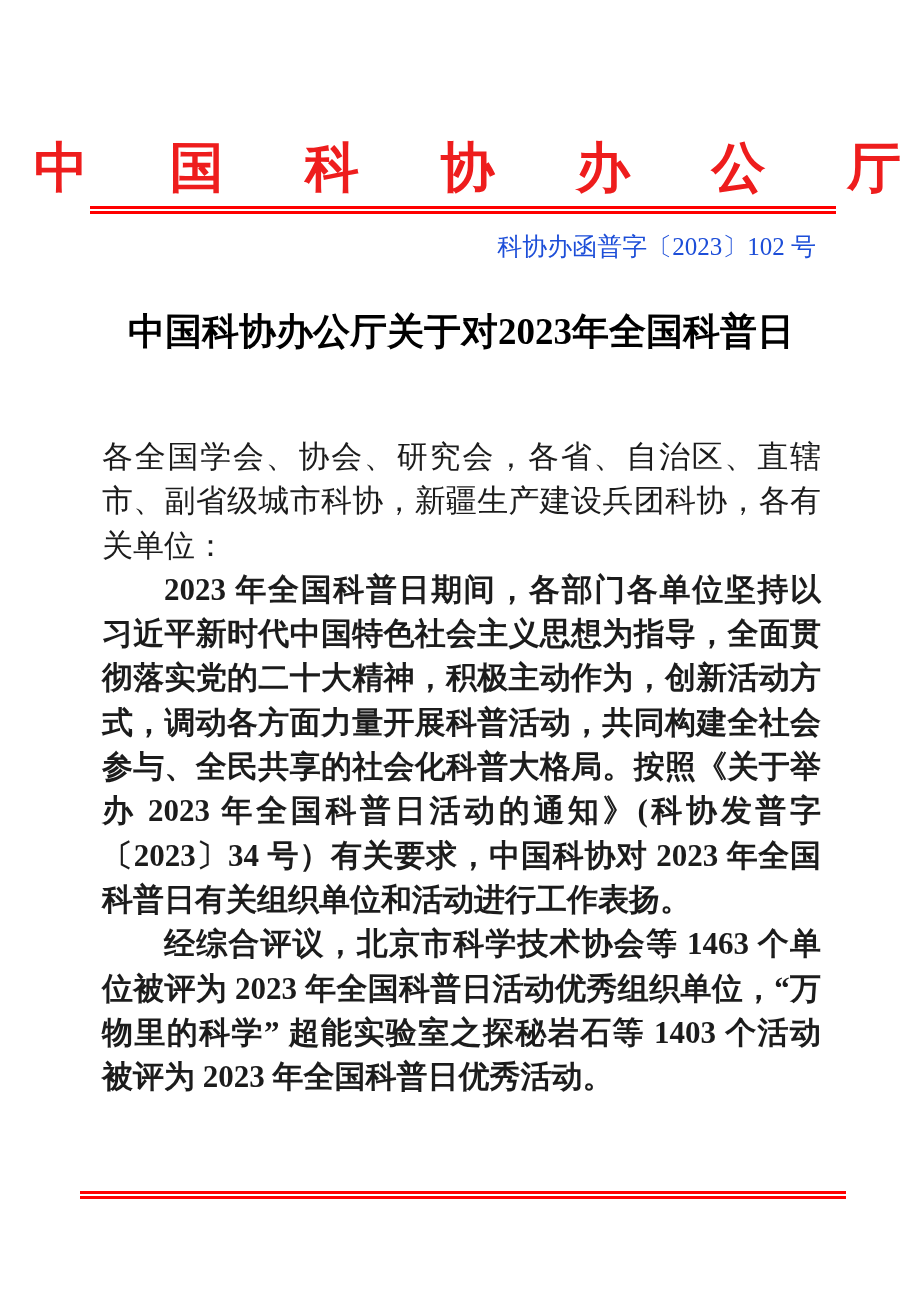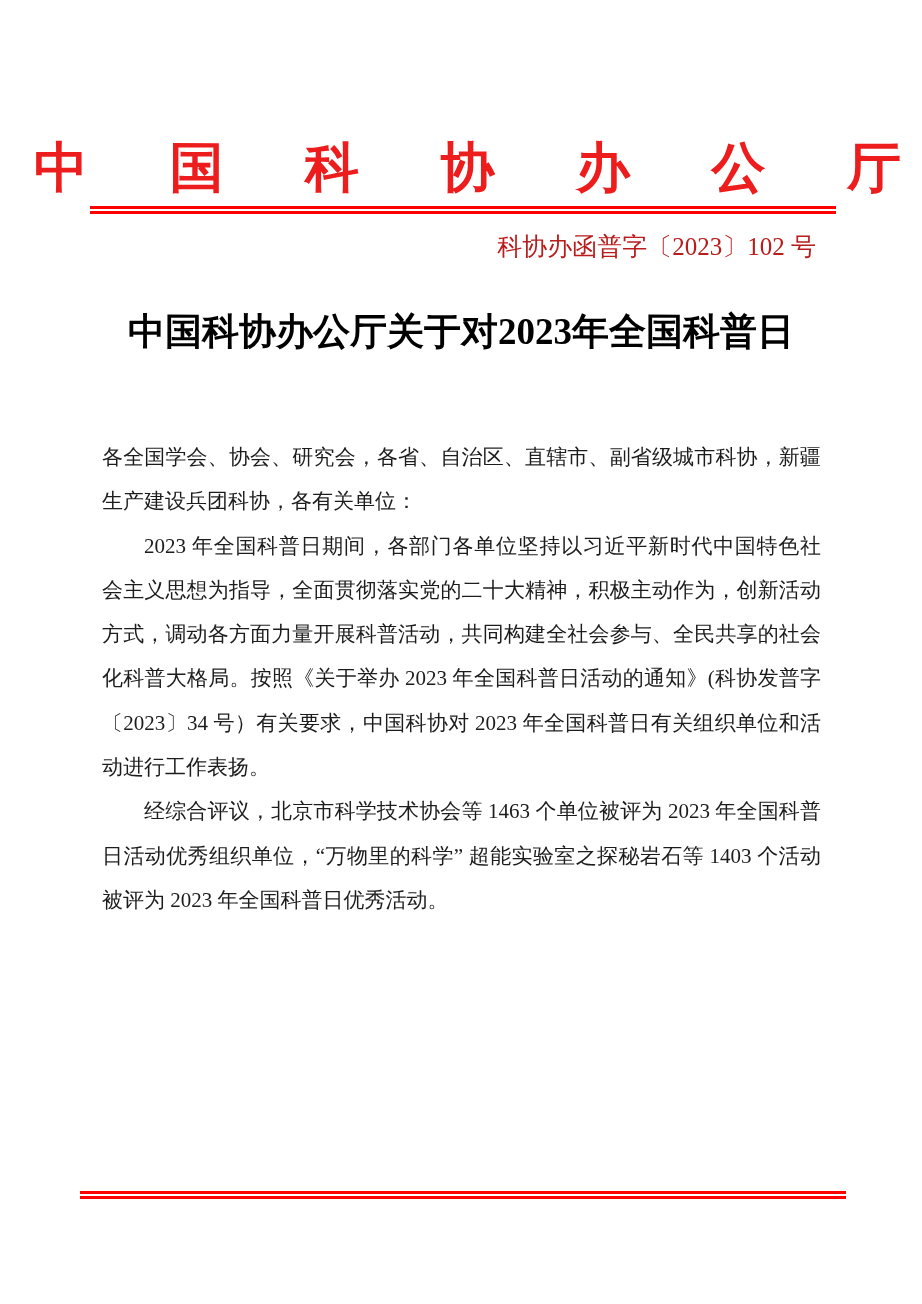--- a/index.html
+++ b/index.html
@@ -44,50 +44,51 @@
   .rule-bottom {
     top: 1191px;
     left: 80px;
     width: 766px;
   }
   .doc-number {
     position: absolute;
     top: 230px;
     right: 106px;
     font-size: 25px;
-    color: #b91c1c;
+    color: #1d4ed8;
     white-space: nowrap;
   }
   .doc-title {
     position: absolute;
     top: 306px;
     left: 0;
     width: 100%;
     text-align: center;
     font-size: 37px;
     font-weight: bold;
     color: #000000;
     line-height: 52px;
   }
   .body-text {
     position: absolute;
     top: 435px;
     left: 102px;
     width: 719px;
-    font-size: 21px;
+    font-size: 31px;
     line-height: 44.3px;
     text-align: justify;
     color: #1c1c1c;
   }
   .body-text p {
     margin: 0;
     padding: 0;
   }
   .body-text p.indent {
     text-indent: 2em;
+    font-weight: bold;
   }
 </style>
 </head>
 <body>
 
 <div class="page">
 
   <div class="letterhead">中 国 科 协 办 公 厅</div>
 
   <div class="double-rule rule-top"></div>

